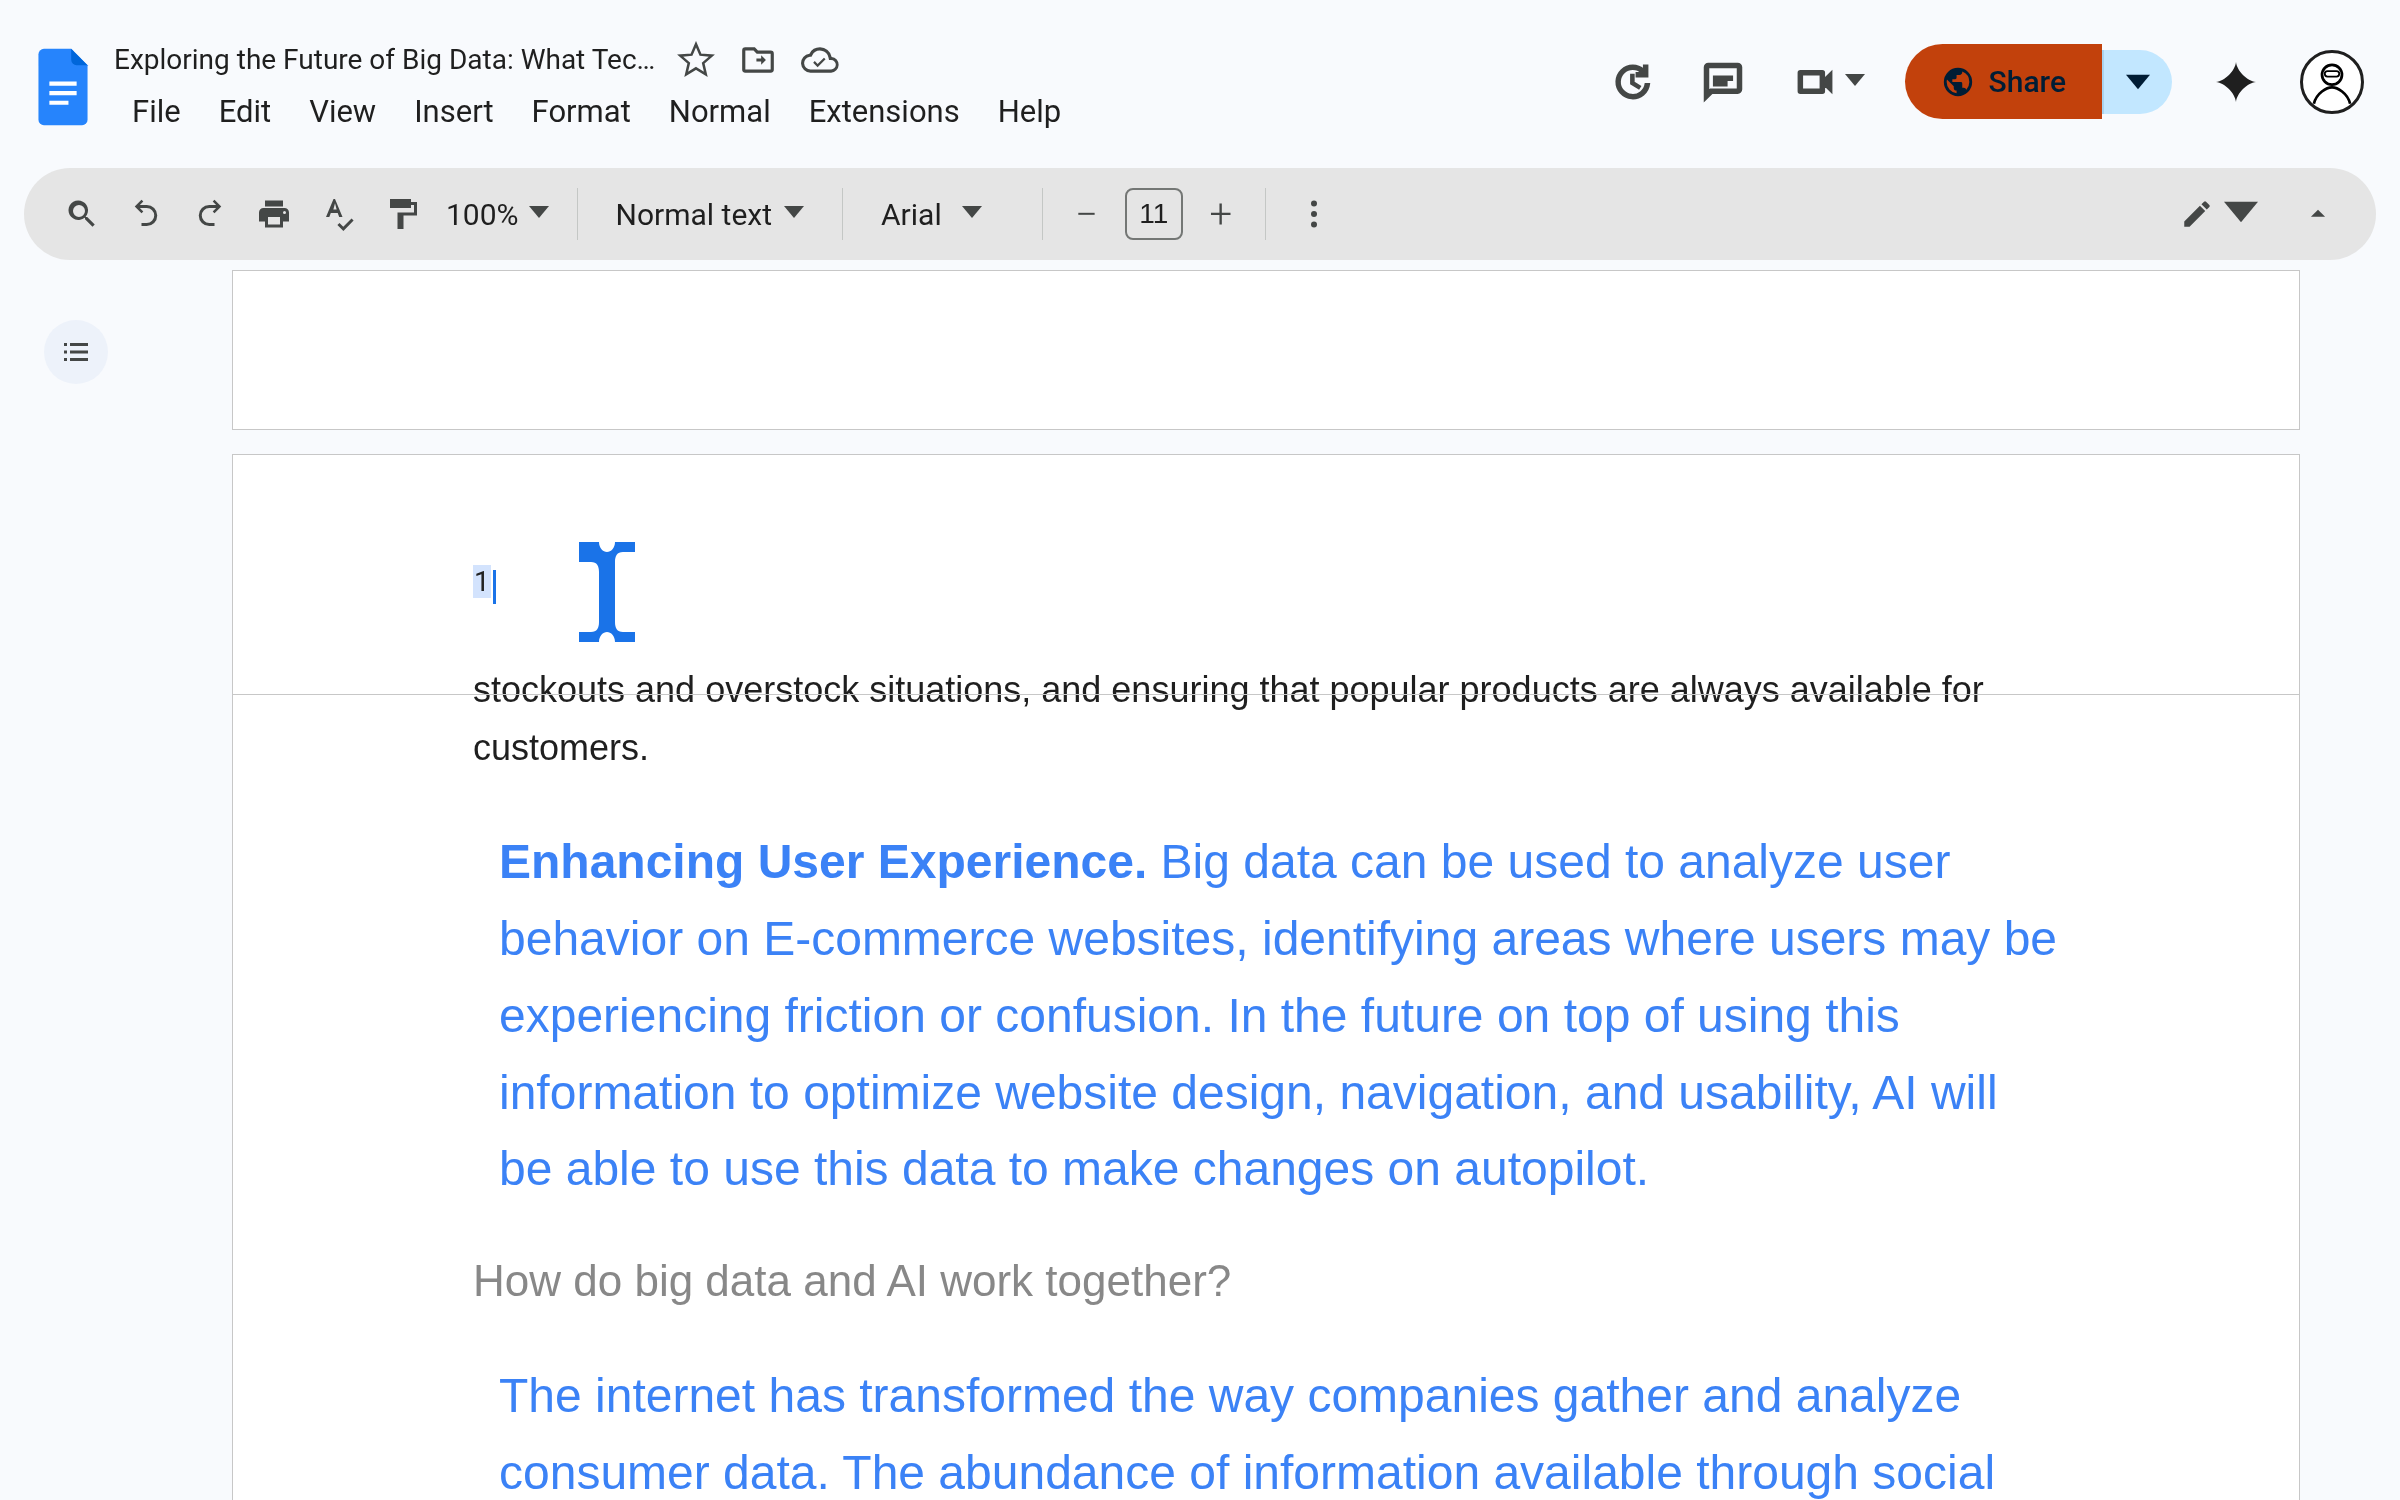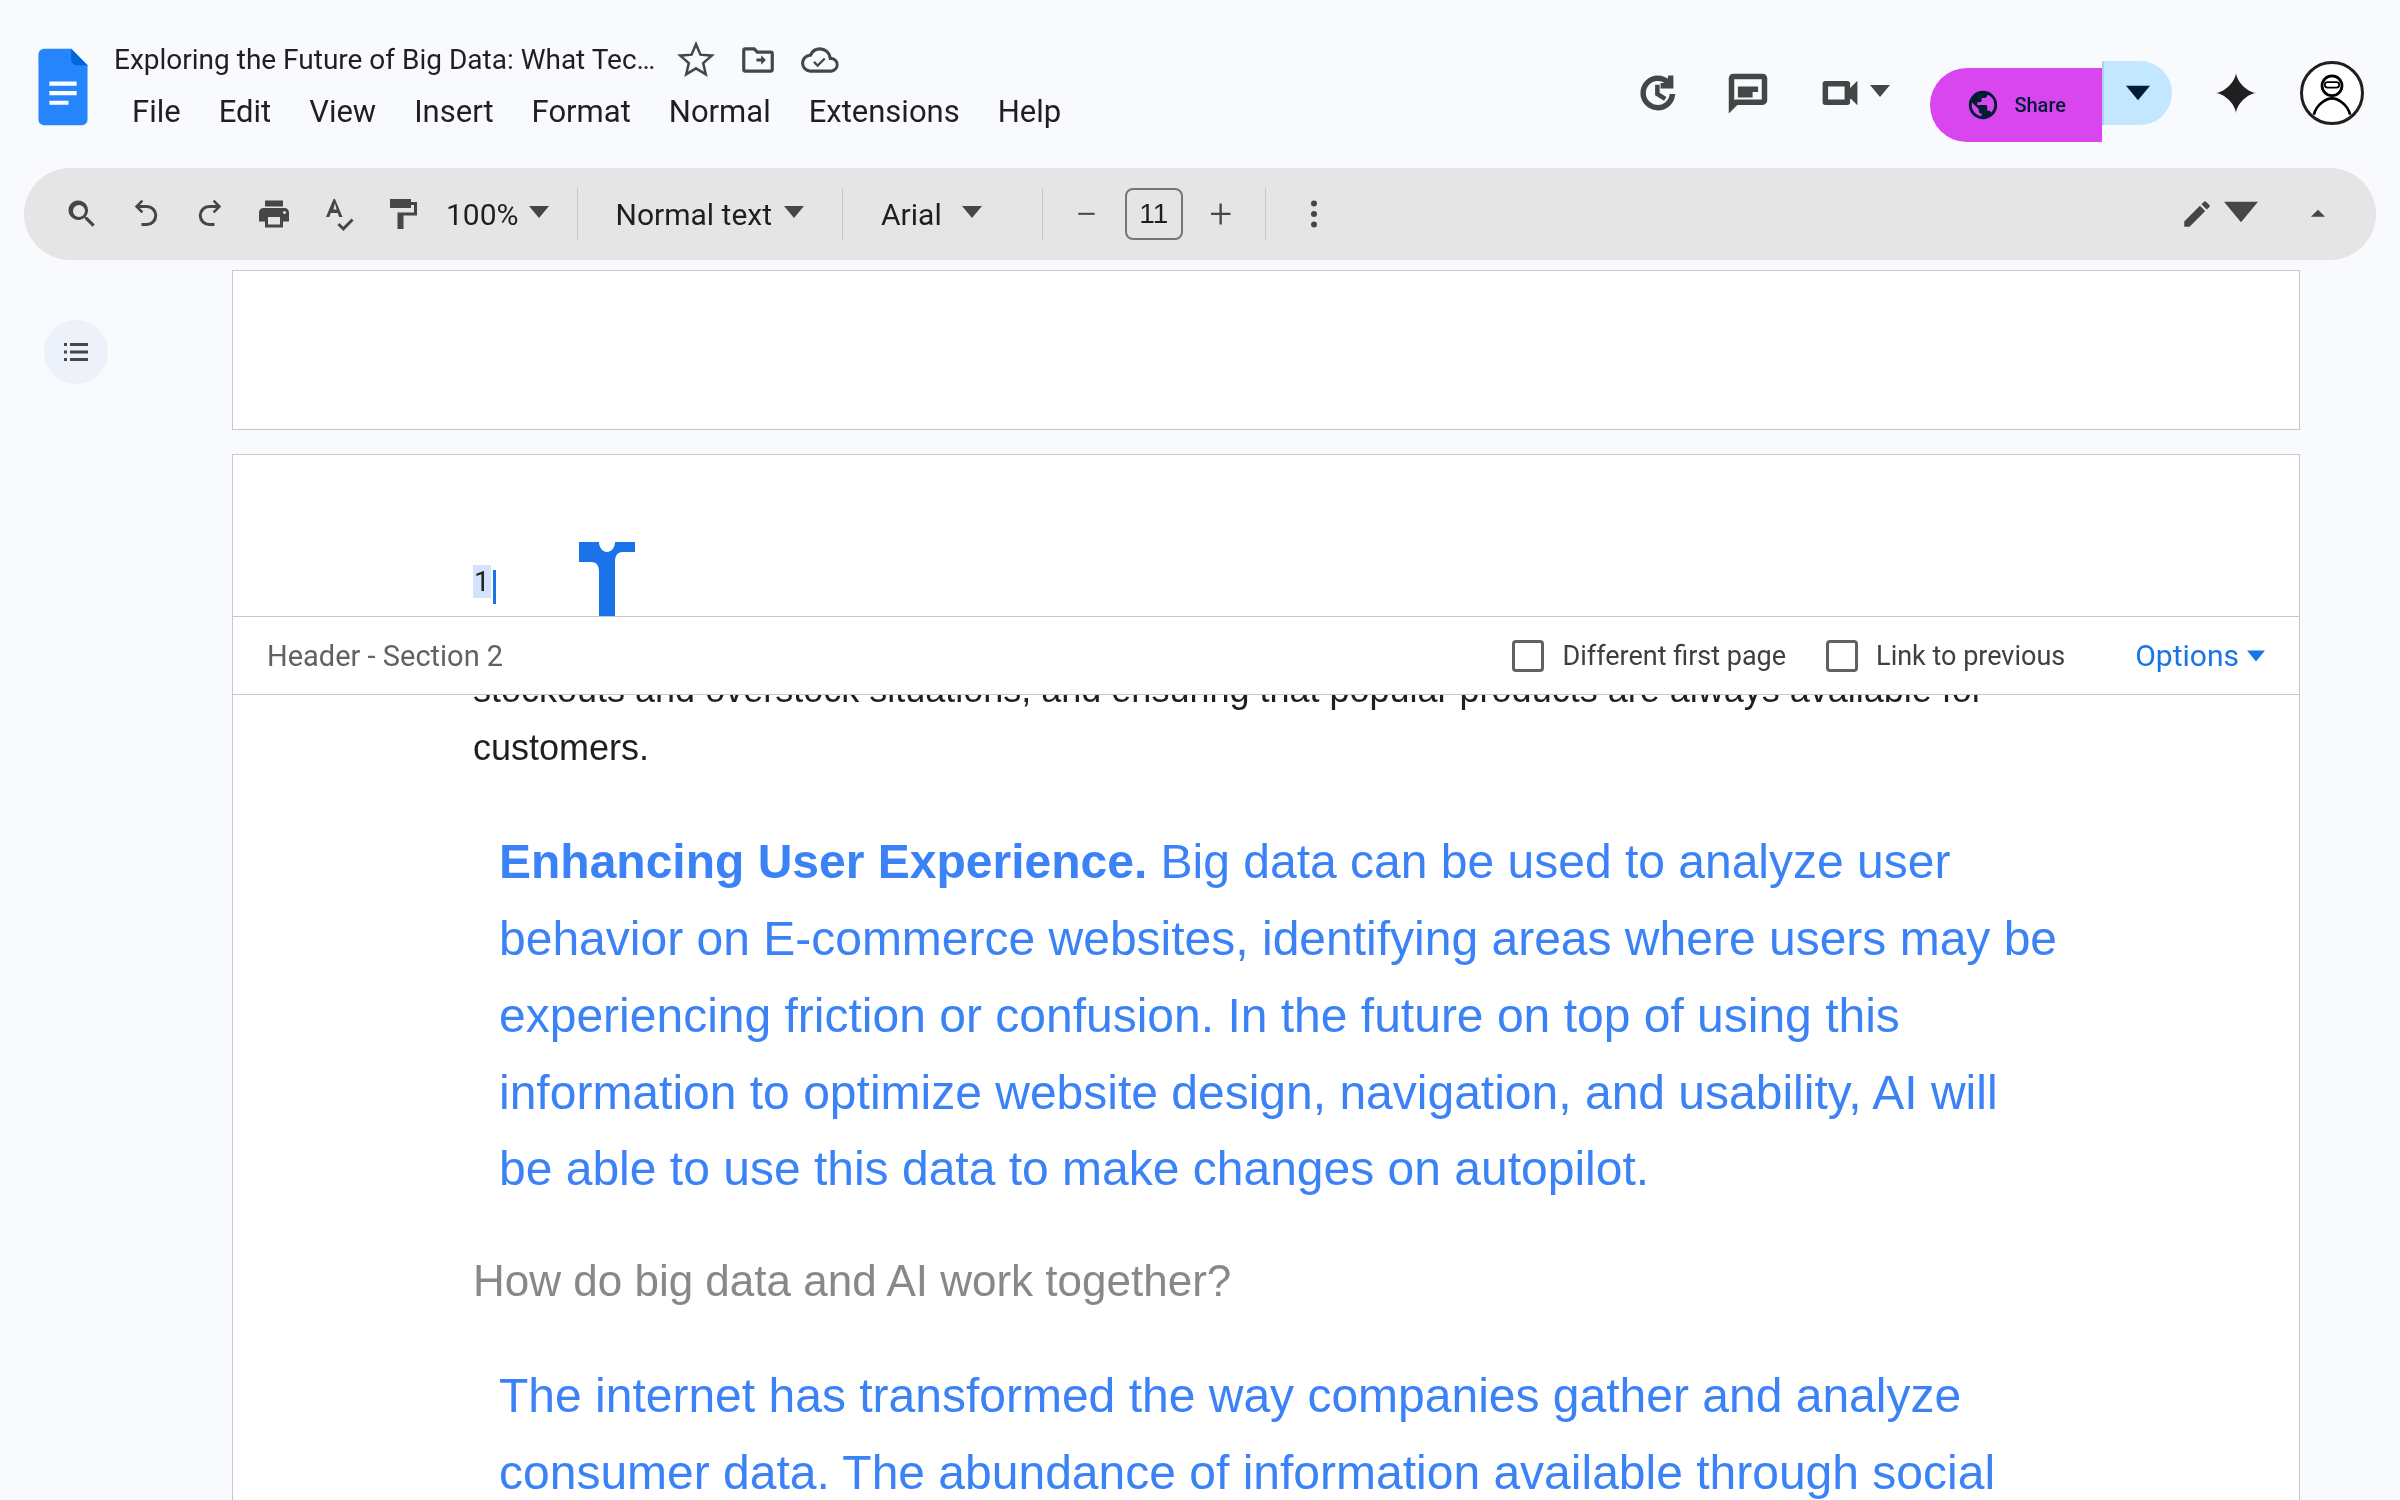--- a/index.html
+++ b/index.html
@@ -78,28 +78,27 @@
     border-radius: 50%;
     cursor: pointer;
   }
   .action-icon svg { width: 44px; height: 44px; fill: currentColor; stroke: currentColor; }
 
   .meet-group { display: flex; align-items: center; gap: 4px; }
 
   .share-wrap { display: flex; align-items: center; }
   .share-btn {
     display: flex; align-items: center; gap: 14px;
-    background: #d946ef;
+    background: #c2410c;
     color: #001d35;
-    font-size: 20px;
+    font-size: 30px;
     font-weight: 500;
     padding: 20px 36px;
     border-radius: 50px 0 0 50px;
     cursor: pointer;
-    margin-top: 24px;
   }
   .share-btn svg { width: 34px; height: 34px; fill: #001d35; }
   .share-caret {
     background: #c2e7ff;
     padding: 20px 22px;
     border-radius: 0 50px 50px 0;
     cursor: pointer;
     border-left: 2px solid #a9d3ef;
     display:flex;align-items:center;justify-content:center;
   }
@@ -500,38 +499,20 @@
   <div class="page page2">
     <div class="header-zone">
       <span class="page-num">1</span><span class="text-cursor"></span>
 
       <div class="ibeam-cursor">
         <svg viewBox="0 0 40 64">
             <path d="M6 2h10c0 3 2 5 4 5s4-2 4-5h10v5H28c-3 0-4 2-4 5v30c0 3 1 5 4 5h6v5H24c0-3-2-5-4-5s-4 2-4 5H6v-5h6c3 0 4-2 4-5V17c0-3-1-5-4-5H6z"></path>
           </svg>
       </div>
 
-      <div class="header-bar">
-        <span class="header-label">Header - Section 2</span>
-        <div class="hb-spacer"></div>
-        <div class="checkbox-group">
-          <div class="checkbox"></div>
-          <span>Different first page</span>
-        </div>
-        <div class="checkbox-group">
-          <div class="checkbox"></div>
-          <span>Link to previous</span>
-        </div>
-        <div class="options-link">
-          <span>Options</span>
-          <svg viewBox="0 0 10 6">
-              <path d="M0 0l5 6 5-6z"></path>
-            </svg>
-        </div>
-      </div>
     </div>
 
     <div class="body-zone">
       <p class="para-cut clipped">stockouts and overstock situations, and ensuring that popular products are always available for customers.</p>
       <p class="para">
         <b>Enhancing User Experience.</b><span> Big data can be used to analyze user behavior on E-commerce websites, identifying areas where users may be experiencing friction or confusion. In the future on top of using this information to optimize website design, navigation, and usability, AI will be able to use this data to make changes on autopilot.</span>
       </p>
       <h2 class="h2">How do big data and AI work together?</h2>
       <p class="para">The internet has transformed the way companies gather and analyze consumer data. The abundance of information available through social media, online profiles,</p>
     </div>

